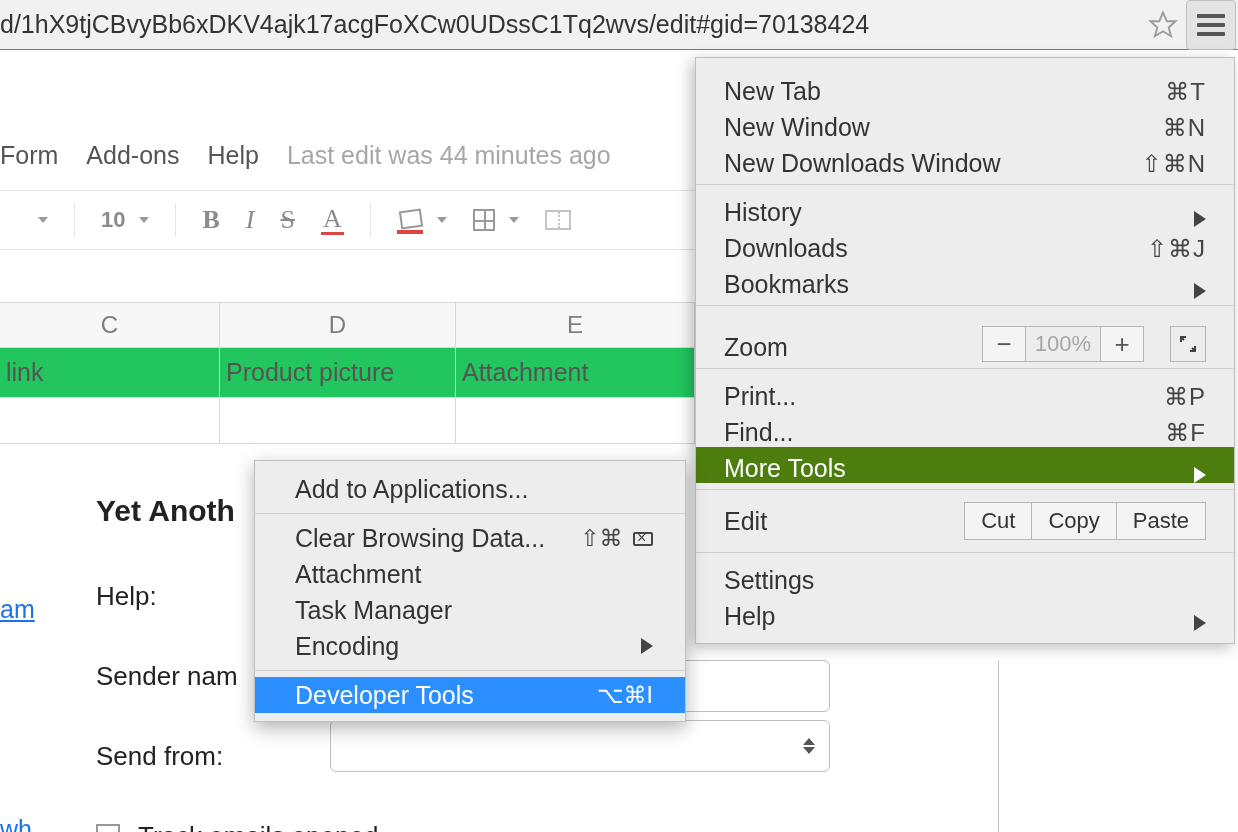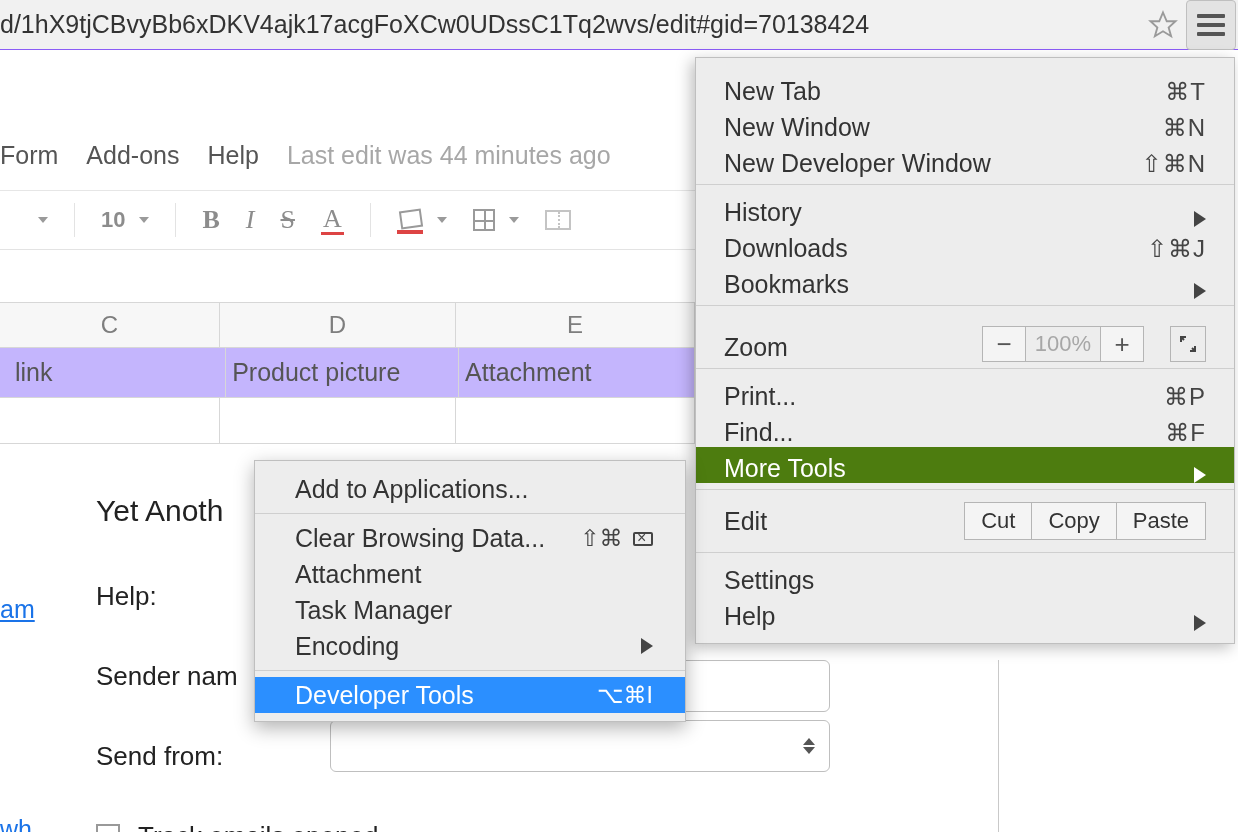--- a/index.html
+++ b/index.html
@@ -34,28 +34,28 @@
   .merge-ic{ width:26px;height:20px;border:2px solid #c4c4c4; position:relative;}
   .merge-ic::before{content:"";position:absolute;top:0;left:50%;height:100%;border-left:2px dotted #c4c4c4;}
   .tb-sep{width:1px;height:34px;background:#e3e3e3;}
 
   
   .col-headers{position:absolute; left:0; top:302px; height:46px; width:695px; display:flex; background:#f7f7f7; border-top:1px solid #d7d7d7;border-bottom:1px solid #d7d7d7; font-size:24px; color:#7e7e7e;}
   .col-cell{display:flex;align-items:center;justify-content:center;border-right:1px solid #d7d7d7;}
   .cC{width:220px;} .cD{width:236px;} .cE{width:239px;}
 
   
-  .data-row{position:absolute; left:0; top:348px; height:50px; width:695px; display:flex; background:#c4b5fd; font-size:25px; color:#555;border-bottom:1px solid #d7d7d7;padding-left:9px;}
+  .data-row{position:absolute; left:0; top:348px; height:50px; width:695px; display:flex; background:#22c55e; font-size:25px; color:#555;border-bottom:1px solid #d7d7d7;}
   .data-cell{display:flex;align-items:center;padding-left:6px;border-right:1px solid #d7d7d7;}
   .blank-row{position:absolute;left:0;top:398px;height:46px;width:695px;display:flex;border-bottom:1px solid #d7d7d7;}
   .blank-row .data-cell{border-right:1px solid #d7d7d7;}
 
   
   .panel{position:absolute; left:96px; top:494px; font-size:26px; color:#222;}
-  .panel-title{font-size:30px; margin-bottom:48px;}
+  .panel-title{font-size:30px; margin-bottom:48px;font-weight:bold;}
   .panel .row{display:flex;align-items:center; margin-bottom:40px; height:40px;}
   .panel .lbl{width:200px;}
   .link-frag{position:absolute; left:0; top:595px; color:#1a73e8; font-size:25px; text-decoration:underline;}
   .link-frag2{position:absolute; left:0; top:815px; color:#1a73e8; font-size:25px; text-decoration:underline;}
   .select-box{position:absolute; left:330px; top:660px; width:500px; height:52px; border:1px solid #bfbfbf; border-radius:6px; background:#fff;}
   .select-box2{position:absolute; left:330px; top:720px; width:500px; height:52px; border:1px solid #bfbfbf; border-radius:6px; background:#fff; display:flex; align-items:center; justify-content:flex-end; padding-right:14px;}
   .updown{display:flex;flex-direction:column;gap:2px;}
   .updown .u{width:0;height:0;border-left:6px solid transparent;border-right:6px solid transparent;border-bottom:7px solid #555;}
   .updown .d{width:0;height:0;border-left:6px solid transparent;border-right:6px solid transparent;border-top:7px solid #555;}
   .chk{width:24px;height:24px;border:2px solid #999;margin-right:18px;}
@@ -188,21 +188,21 @@
   <div style="height:12px;"></div>
   <div class="mrow">
       <span class="label">New Tab</span>
       <span class="sc">⌘T</span>
     </div>
   <div class="mrow">
       <span class="label">New Window</span>
       <span class="sc">⌘N</span>
     </div>
   <div class="mrow">
-      <span class="label">New Developer Window</span>
+      <span class="label">New Downloads Window</span>
       <span class="sc">⇧⌘N</span>
     </div>
   <div class="sep"></div>
   <div class="mrow">
       <span class="label">History</span>
       <span class="arrow-r"></span>
     </div>
   <div class="mrow">
       <span class="label">Downloads</span>
       <span class="sc">⇧⌘J</span>

